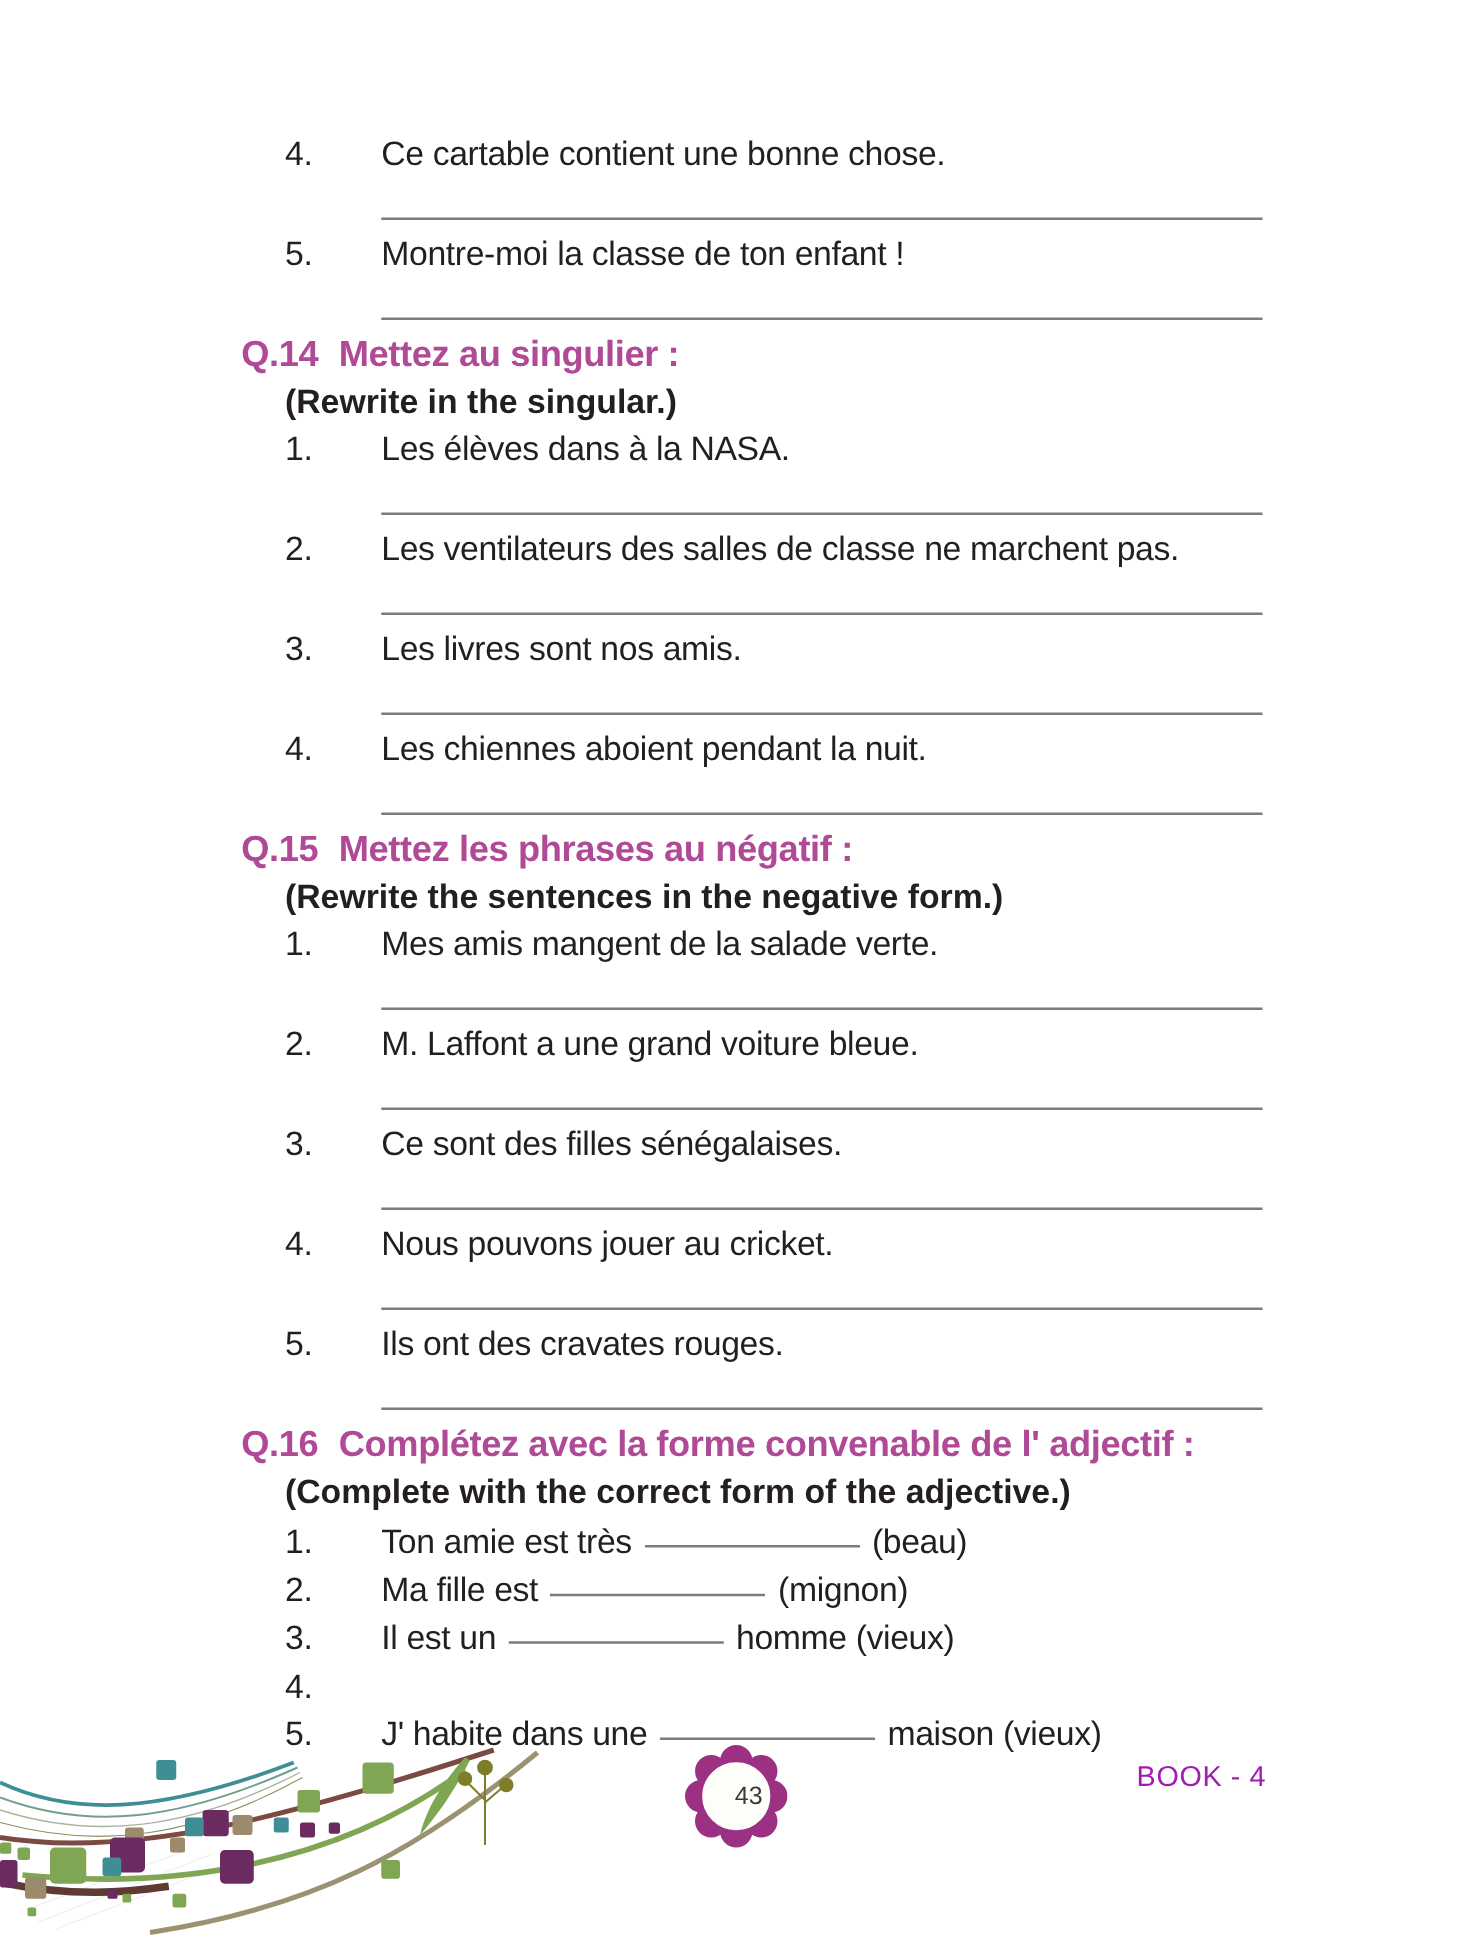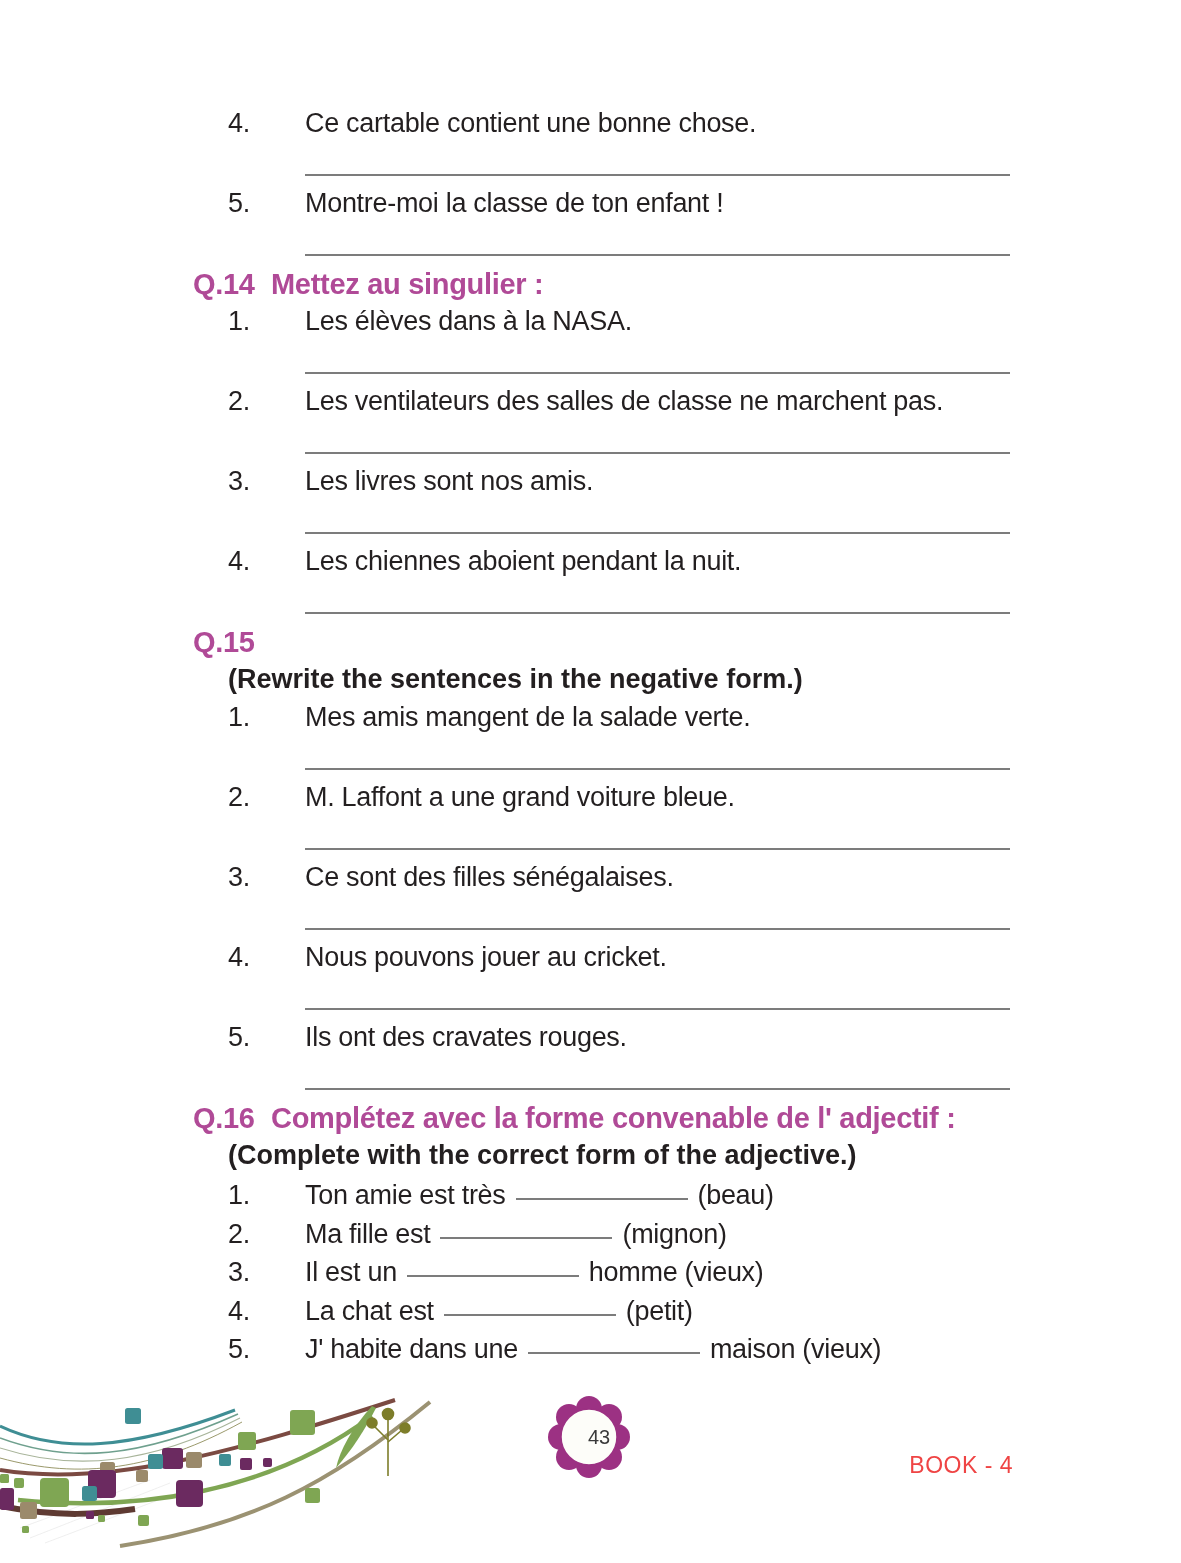--- a/index.html
+++ b/index.html
@@ -27,21 +27,21 @@
   .fill-row{display:flex;line-height:38.5px;font-size:27px;letter-spacing:-0.3px;}
   .fill-num{width:77px;flex:0 0 77px;margin-left:78px;}
   .fill-blank{display:inline-block;width:172px;border-bottom:2px solid #7c7c7c;margin:0 10px;transform:translateY(-4px);}
 
   
   .badge{position:absolute;left:548px;top:1396px;width:82px;height:86px;}
   .badge-num{
     position:absolute;left:10px;top:0;width:82px;height:82px;display:flex;
     align-items:center;justify-content:center;font-size:20px;color:#3a3a3a;
   }
-  .book-label{position:absolute;right:168px;top:1408px;font-size:23px;color:#ef4444;letter-spacing:0.5px;margin-top:44px;}
+  .book-label{position:absolute;right:168px;top:1408px;font-size:23px;color:#a21caf;letter-spacing:0.5px;}
   .deco{position:absolute;left:0;top:1388px;width:470px;height:168px;}
 </style>
 </head>
 <body>
 
 <div class="content">
   <div id="leading-items">
       <div class="qa-block">
         <div class="item-row">
           <span class="item-num">4.</span>
@@ -56,20 +56,21 @@
         </div>
         <div class="answer-line"></div>
       </div>
     </div>
   <div id="sections">
       <section>
         <div class="sec-head">
           <span class="sec-label">Q.14</span>
           <span class="sec-title-fr">Mettez au singulier :</span>
         </div>
+        <div class="sec-title-en">(Rewrite in the singular.)</div>
         <div class="qa-block">
           <div class="item-row">
             <span class="item-num">1.</span>
             <span class="item-text">Les élèves dans à la NASA.</span>
           </div>
           <div class="answer-line"></div>
         </div>
         <div class="qa-block">
           <div class="item-row">
             <span class="item-num">2.</span>
@@ -88,20 +89,21 @@
           <div class="item-row">
             <span class="item-num">4.</span>
             <span class="item-text">Les chiennes aboient pendant la nuit.</span>
           </div>
           <div class="answer-line"></div>
         </div>
       </section>
       <section>
         <div class="sec-head">
           <span class="sec-label">Q.15</span>
+          <span class="sec-title-fr">Mettez les phrases au négatif :</span>
         </div>
         <div class="sec-title-en">(Rewrite the sentences in the negative form.)</div>
         <div class="qa-block">
           <div class="item-row">
             <span class="item-num">1.</span>
             <span class="item-text">Mes amis mangent de la salade verte.</span>
           </div>
           <div class="answer-line"></div>
         </div>
         <div class="qa-block">
@@ -146,21 +148,20 @@
         <div class="fill-row">
           <span class="fill-num">2.</span>
           <span class="fill-text"><span>Ma fille est</span><span class="fill-blank"></span><span>(mignon)</span></span>
         </div>
         <div class="fill-row">
           <span class="fill-num">3.</span>
           <span class="fill-text"><span>Il est un</span><span class="fill-blank"></span><span>homme (vieux)</span></span>
         </div>
         <div class="fill-row">
           <span class="fill-num">4.</span>
-          <span class="fill-text"><span>La chat est</span><span class="fill-blank"></span><span>(petit)</span></span>
         </div>
         <div class="fill-row">
           <span class="fill-num">5.</span>
           <span class="fill-text"><span>J' habite dans une</span><span class="fill-blank"></span><span>maison (vieux)</span></span>
         </div>
       </section>
     </div>
 </div>
 
 <svg class="deco" viewBox="0 0 470 168" xmlns="http://www.w3.org/2000/svg" aria-hidden="true">

